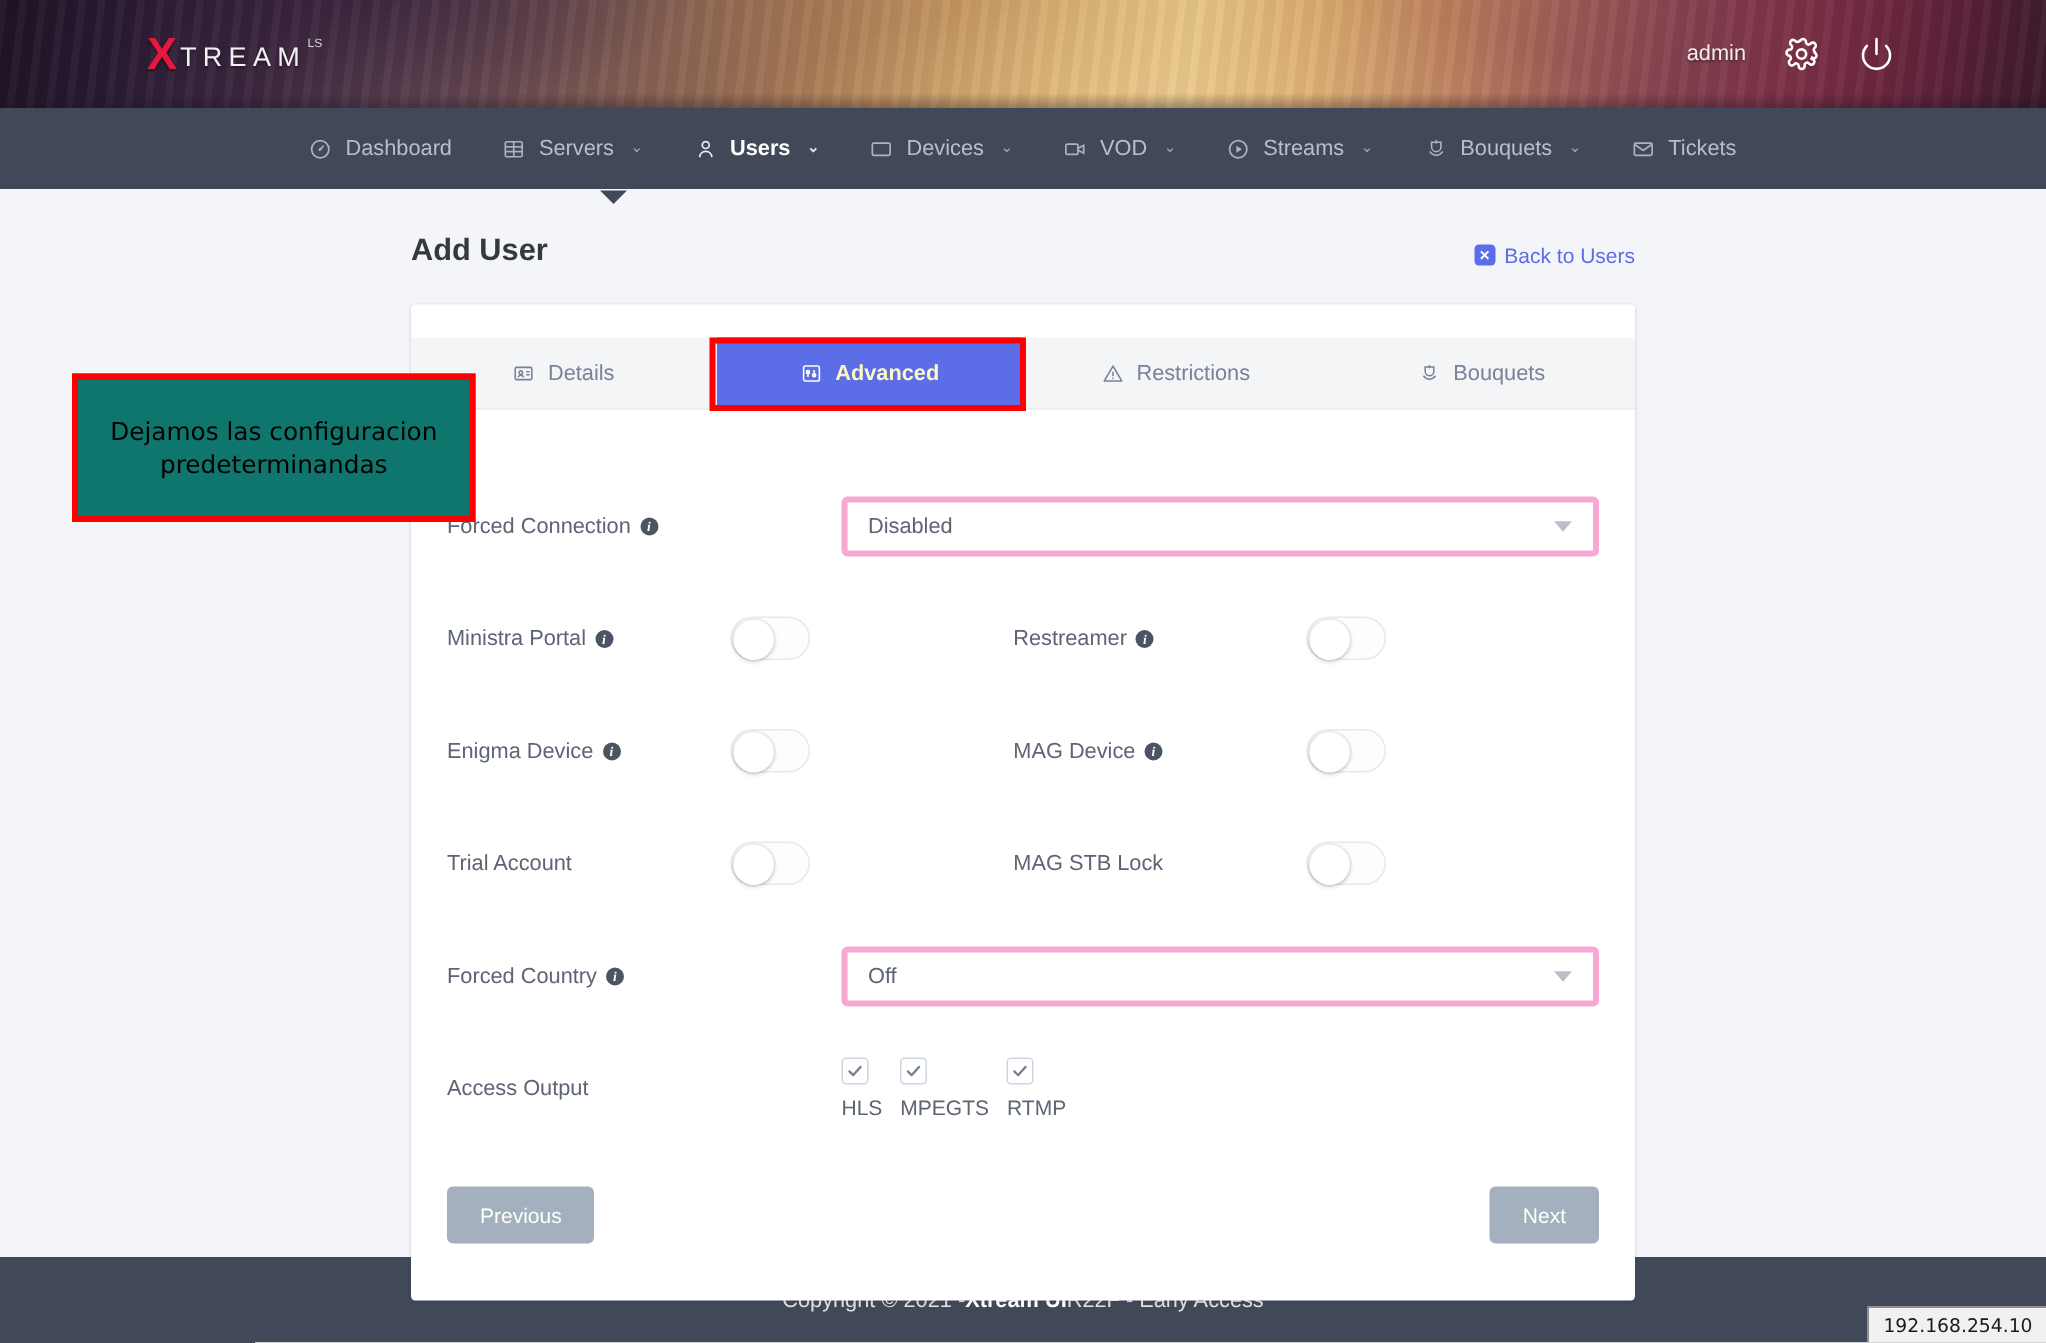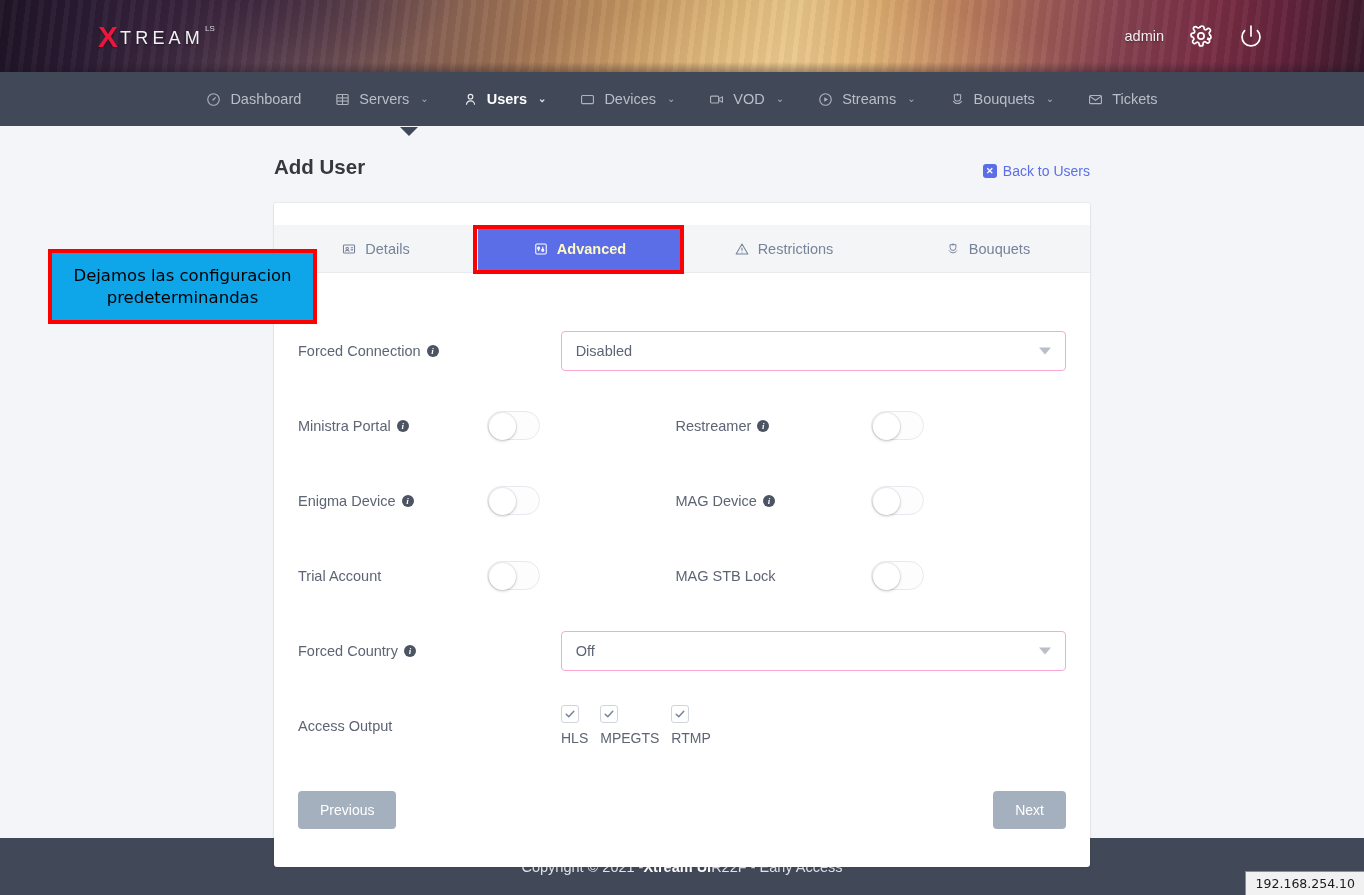--- a/index.html
+++ b/index.html
@@ -202,21 +202,21 @@
     width: 12px; height: 12px; border-radius: 50%;
     background: #4c5463; color: #fff;
     font-size: 9px; font-weight: 700; font-style: italic;
     font-family: "Liberation Serif", serif;
     line-height: 12px;
     cursor: pointer;
   }
 
   .select {
     width: 506px; height: 40px;
-    border: 1px solid #f9a8d4; border-radius: 4px;
+    border: 4px solid #f9a8d4; border-radius: 4px;
     background: #fff;
     display: flex; align-items: center;
     padding: 0 14px;
     color: #5d6474; font-size: 14.5px;
     position: relative; cursor: pointer;
   }
   .select .arrow {
     position: absolute; right: 14px; top: 50%;
     transform: translateY(-50%);
     width: 0; height: 0;
@@ -285,22 +285,22 @@
     border-right: none; border-bottom: none;
     padding: 4px 9px 4px 10px;
     font-size: 12.5px;
     color: #1a1a1a;
     font-family: "DejaVu Sans", sans-serif;
   }
 
   .annotation {
     position: absolute;
     left: 48px; top: 249px;
-    width: 269px; height: 75px;
-    background: #0ea5e9;
+    width: 269px; height: 99px;
+    background: #0f766e;
     border: 4px solid #ff0000;
     display: flex; align-items: center; justify-content: center;
     text-align: center;
     font-family: "DejaVu Sans", sans-serif;
     font-size: 16.5px;
     line-height: 1.28;
     color: #000000;
     z-index: 20;
   }
   .hl-box {

